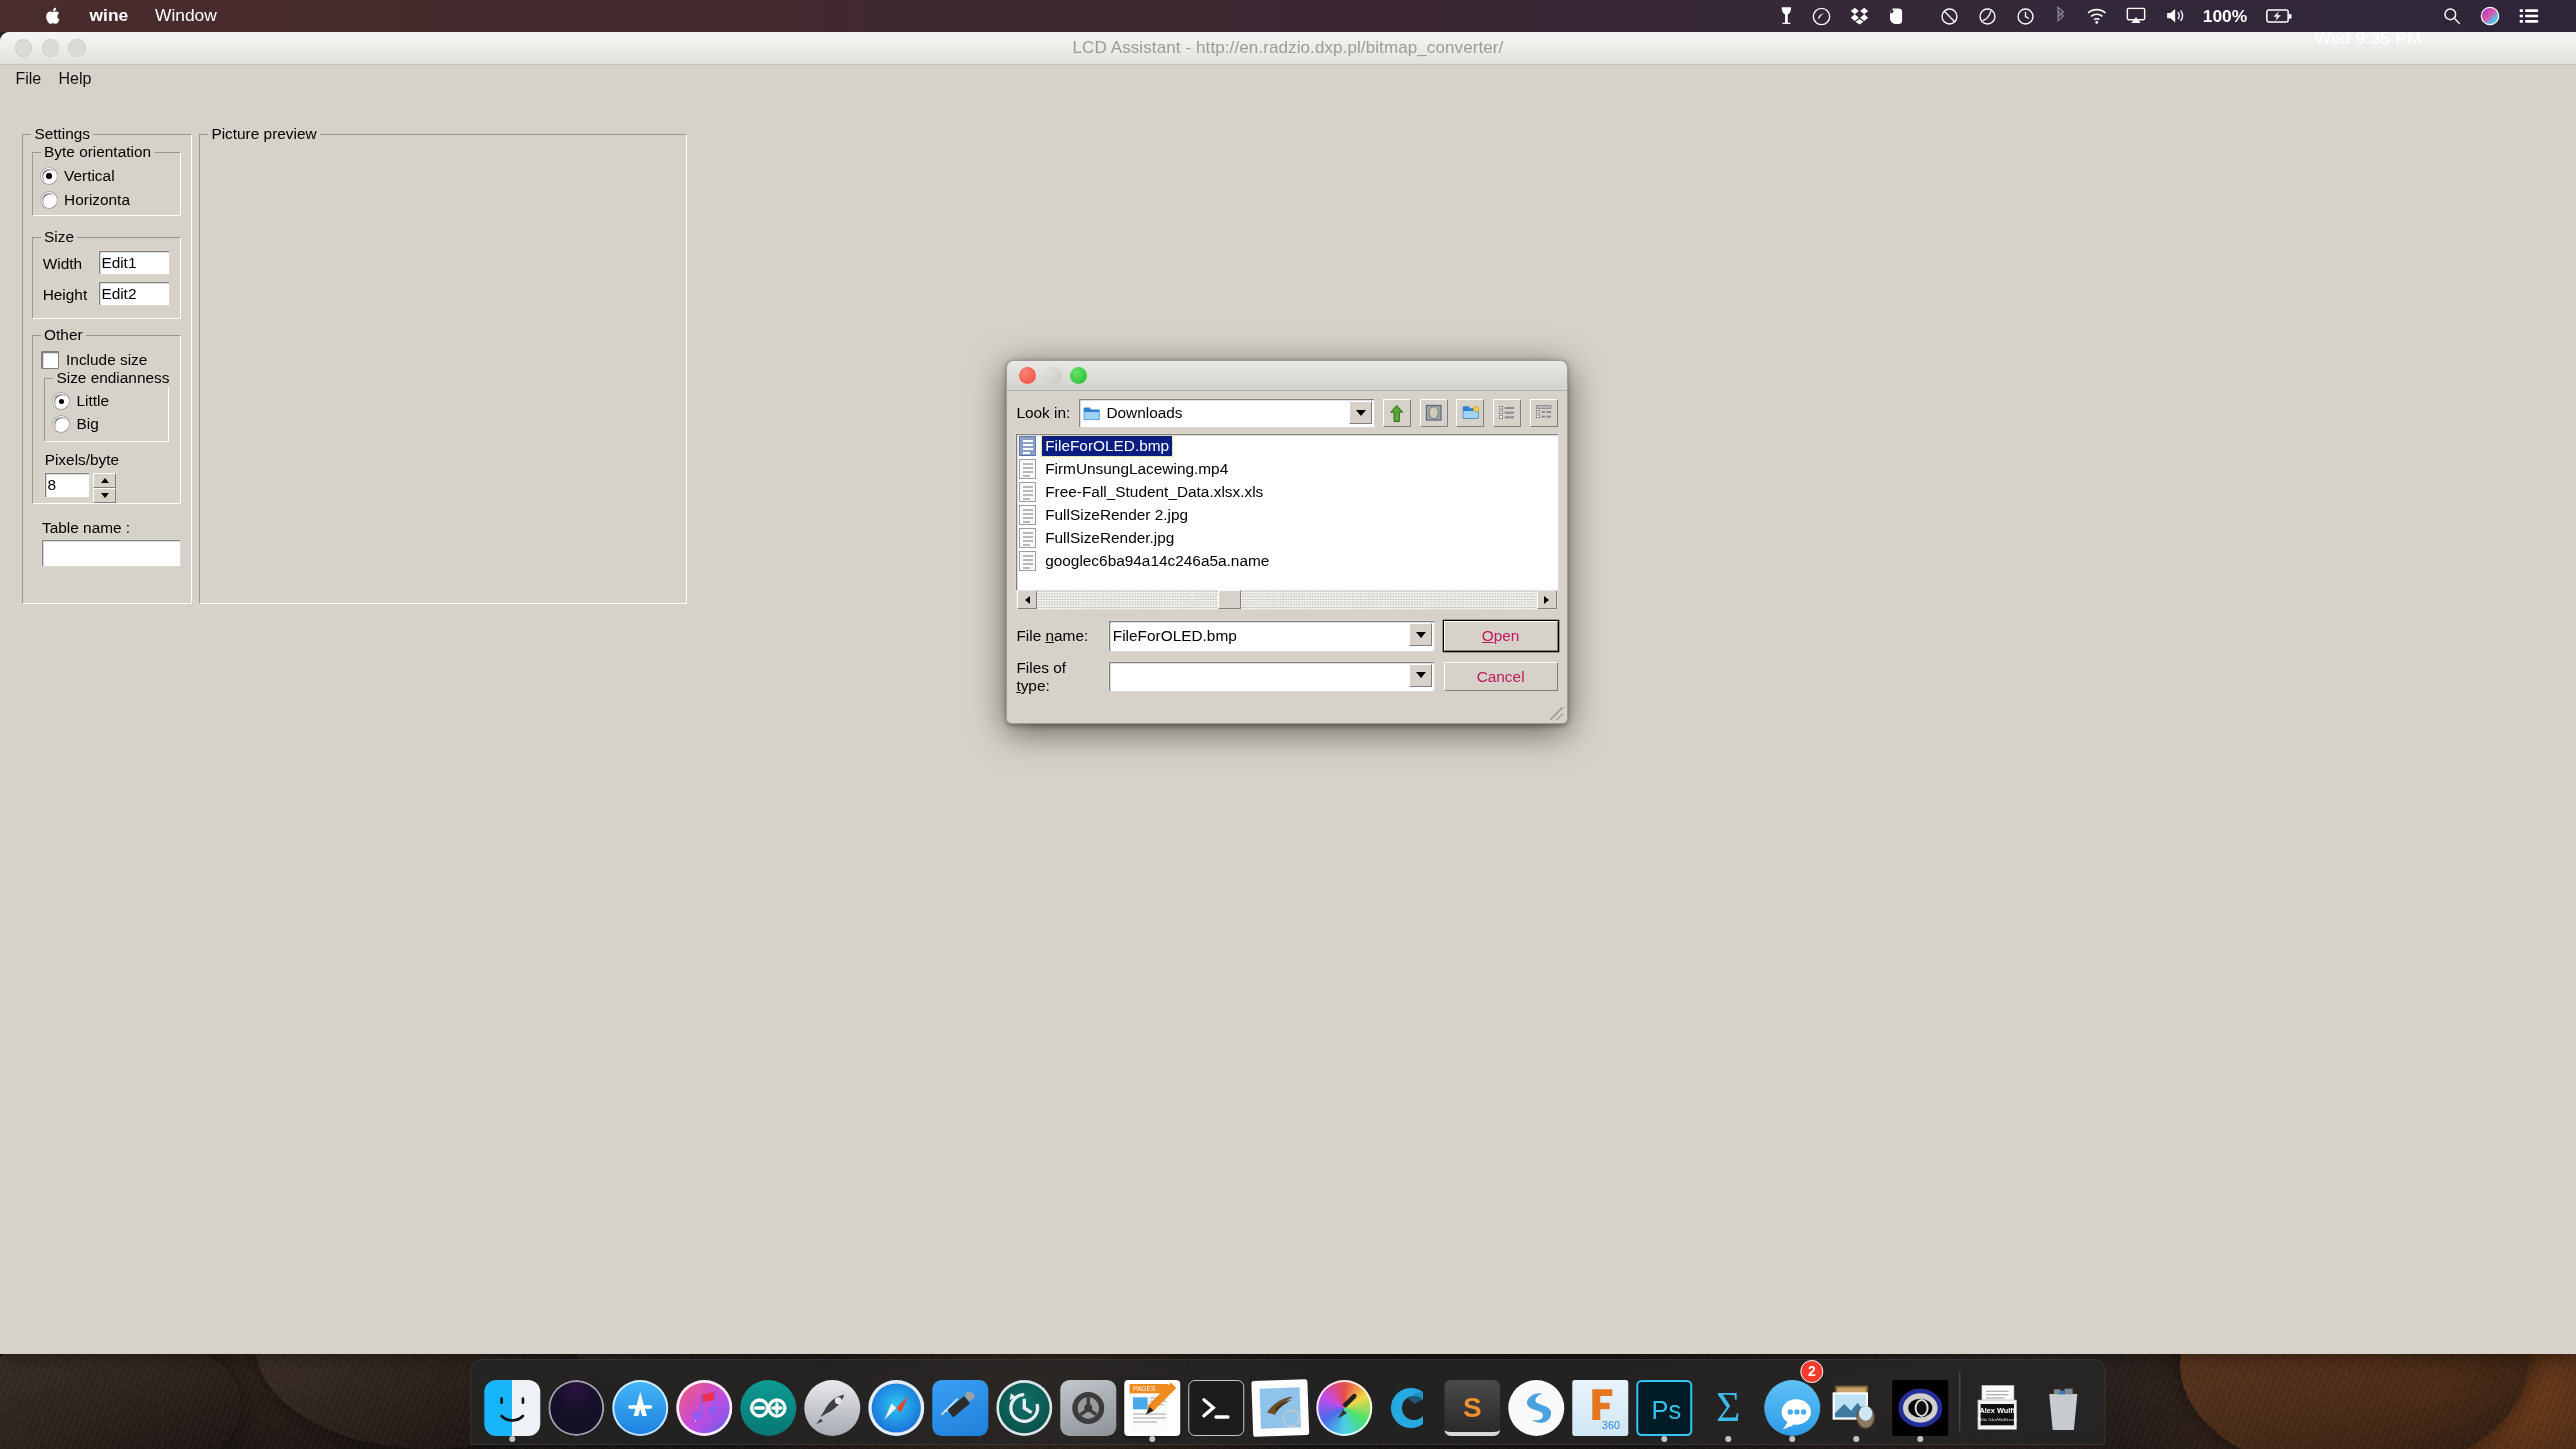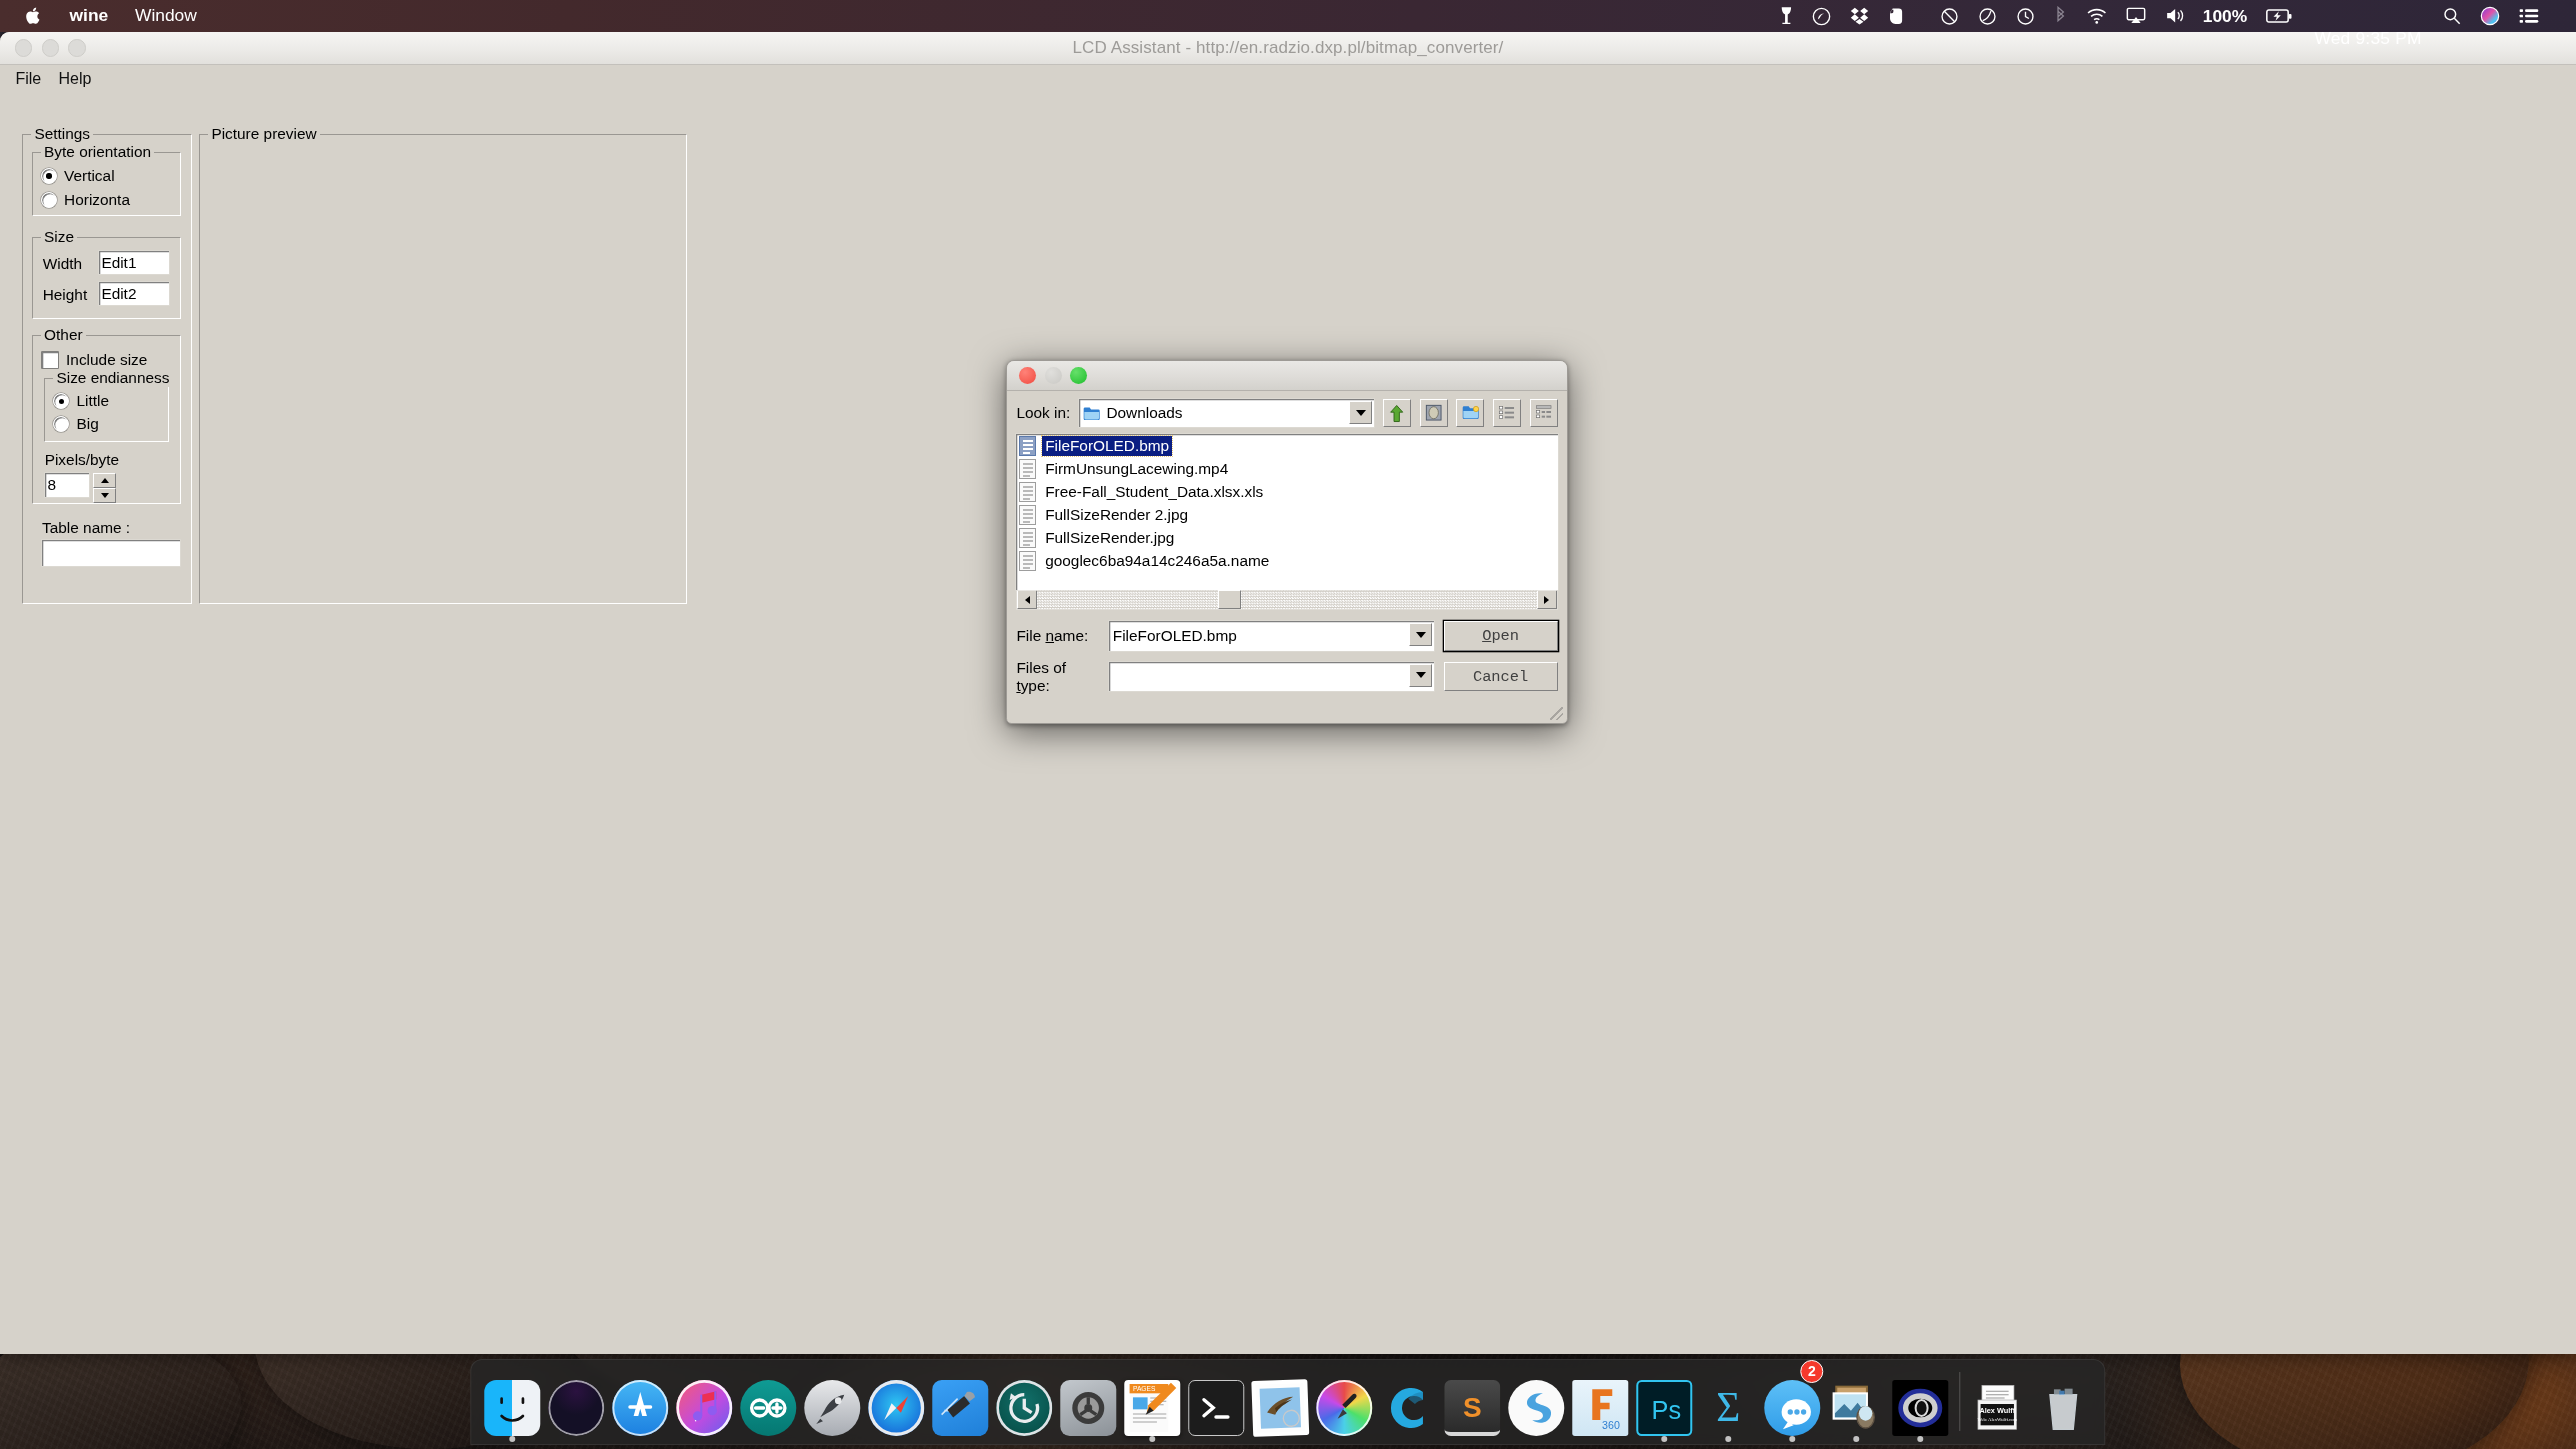--- a/index.html
+++ b/index.html
@@ -34,21 +34,21 @@
     box-shadow:0 0 27px rgba(0,0,0,.55);
   }
 
   
   #menubar {
     position:absolute; top:0; left:0; width:2576px; height:32px;
     background:linear-gradient(90deg,#4a2d2d 0%, #43292c 22%, #3a2733 55%, #332839 80%, #2e2638 100%);
     display:flex; align-items:center;
     color:#fff; font-size:17.4px; z-index:50;
   }
-  #menubar .left { display:flex; gap:0; padding-left:12px; }
+  #menubar .left { display:flex; gap:0; padding-left:32px; }
   #menubar .mi { padding:0 13.4px; height:32px; display:flex; align-items:center; line-height:1; }
   #menubar .mi.bold { font-weight:bold; }
   #menubar .right { margin-left:auto; display:flex; align-items:center; padding-right:28px; }
   #menubar .si { padding:0 9.4px; display:flex; align-items:center; height:32px; }
   #menubar .clock { padding:0 12px; font-size:17.4px; letter-spacing:0.2px;margin-top:44px;}
   .apple-logo { width:17.4px; height:20px; display:block; }
 
   
   #wine-window {
     position:absolute; left:0; top:32px; width:2576px; height:1322px;
@@ -188,22 +188,22 @@
   .tri-l{width:0;height:0;border-top:4.7px solid transparent;border-bottom:4.7px solid transparent;border-right:5.4px solid #000;}
   .tri-r{width:0;height:0;border-top:4.7px solid transparent;border-bottom:4.7px solid transparent;border-left:5.4px solid #000;}
 
   #fd-bottom { margin-top:10.7px; display:flex; flex-direction:column; gap:8px; }
   .fb-row { display:flex; align-items:center; gap:9.4px; }
   .fb-label { width:83px; font-size:15.4px; color:#000; }
   .fb-combo { width:282px; height:29.5px; }
   .fb-btn {
     width:114px; height:29.5px; background:#d6d2ca;
     border:1.3px solid; border-color:#fff #808080 #808080 #fff;
-    font-size:15.4px; color:#404040; display:flex;align-items:center;justify-content:center;
-    font-family:Liberation Mono, monospace;
+    font-size:15.4px; color:#be185d; display:flex;align-items:center;justify-content:center;
+    font-family:Liberation Sans, sans-serif;
   }
   .fb-btn.default { box-shadow:0 0 0 1.3px #000; }
   u.mn { text-decoration:underline; }
   #fd-grip{ position:absolute; right:4px; bottom:2.7px; width:13.4px;height:13.4px;
     background:
       linear-gradient(135deg, transparent 45%, #a8a5a0 45%, #a8a5a0 55%, transparent 55%),
       linear-gradient(135deg, transparent 70%, #a8a5a0 70%, #a8a5a0 80%, transparent 80%);
   }
 
   

